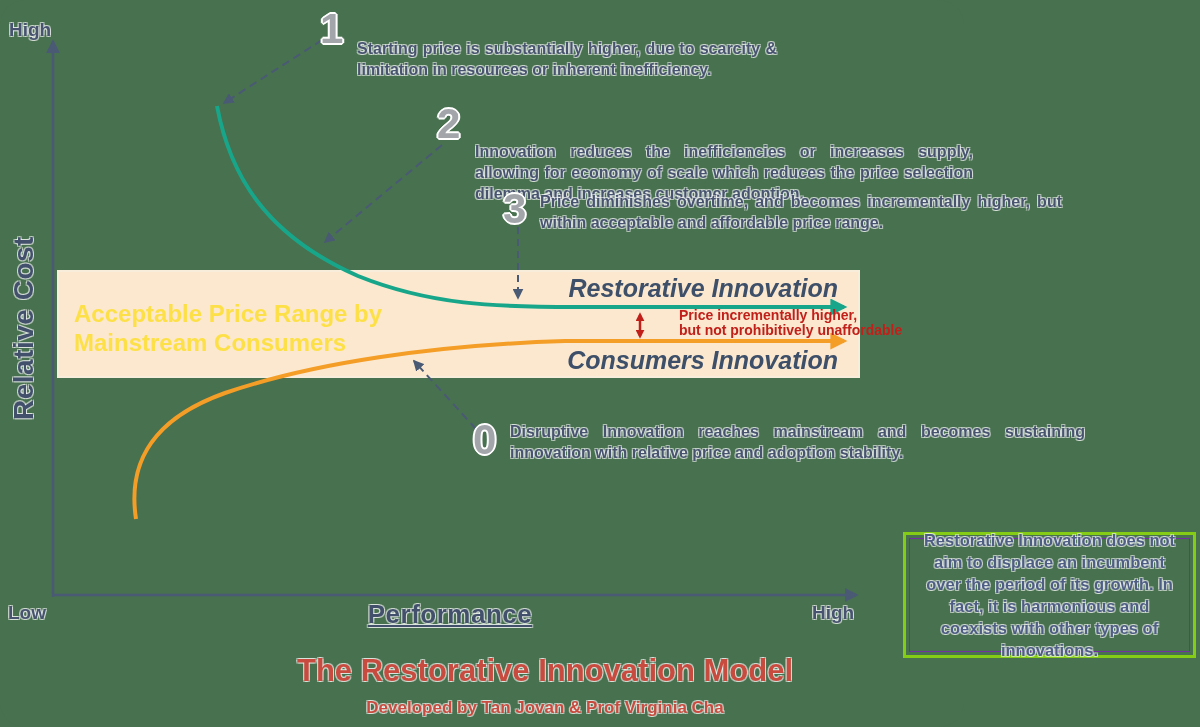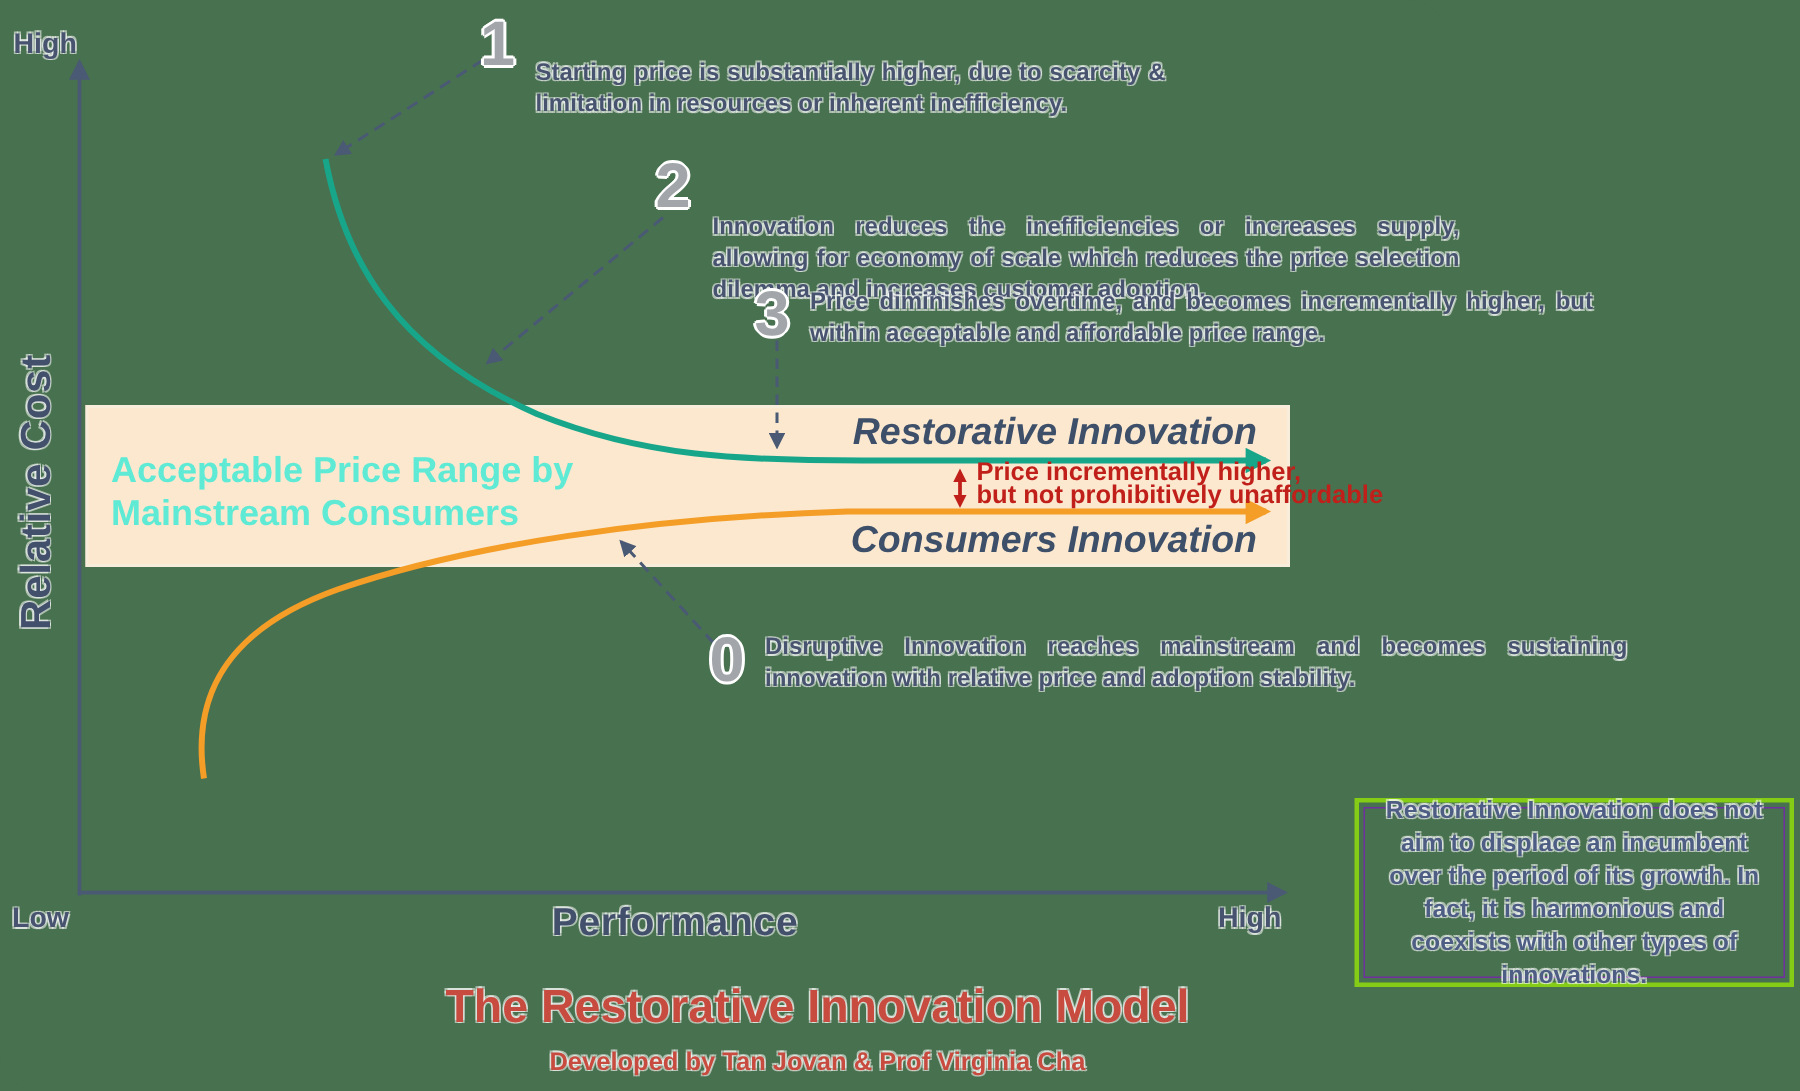--- a/index.html
+++ b/index.html
@@ -10,23 +10,23 @@
   svg{position:absolute;left:0;top:0;}
   .halo{text-shadow:1px 1px 0 rgba(255,255,255,.55),-1px -1px 0 rgba(255,255,255,.55),
         1px -1px 0 rgba(255,255,255,.55),-1px 1px 0 rgba(255,255,255,.55);}
   .axis-label{color:#47536F;font-weight:700;font-size:19px;}
   .big-label{color:#43506C;font-weight:800;letter-spacing:.5px;}
   .num{color:#A2A6AA;font-weight:800;font-size:42px;line-height:42px;
        text-shadow:2px 0 0 #fff,-2px 0 0 #fff,0 2px 0 #fff,0 -2px 0 #fff,
        1px 1px 0 #fff,-1px -1px 0 #fff,1px -1px 0 #fff,-1px 1px 0 #fff;}
   .ann{color:#47536F;font-weight:700;font-size:16px;line-height:21px;text-align:justify;}
   .band{background:#FBE8CF;border:2px solid #F8EDDA;box-sizing:border-box;}
-  .band-text{color:#5eead4;font-weight:800;font-size:24px;line-height:29px;}
+  .band-text{color:#fde047;font-weight:800;font-size:24px;line-height:29px;}
   .curve-label{color:#3D4F69;font-weight:800;font-style:italic;font-size:25px;}
-  .price-note{color:#C1201A;font-weight:700;font-size:17px;line-height:14.5px;}
+  .price-note{color:#C1201A;font-weight:700;font-size:14px;line-height:14.5px;margin-left:28px;}
   .note-outer{border:3px solid #84cc16;padding:3px;box-sizing:border-box;}
   .note-inner{border:1.5px solid #7030A0;height:100%;box-sizing:border-box;
               display:flex;align-items:center;justify-content:center;padding:2px 6px;}
   .note-text{color:#4E5D84;font-weight:700;font-size:16.5px;line-height:22px;text-align:center;}
   .title-red{color:#C84B3F;font-weight:800;font-size:31px;text-align:center;}
   .subtitle-red{color:#C84B3F;font-weight:700;font-size:17px;text-align:center;}
   .vlabel{transform:rotate(-90deg);transform-origin:center;text-align:center;
           font-size:28px;}
 </style>
 </head>
@@ -67,21 +67,21 @@
     <line x1="518" y1="227" x2="518" y2="298" stroke="#4A5A74" stroke-width="2" stroke-dasharray="7 5" marker-end="url(#slateArrow)"></line>
     <line x1="476" y1="429" x2="414" y2="361" stroke="#4A5A74" stroke-width="2" stroke-dasharray="8 5" marker-end="url(#slateArrow)"></line>
 
     <line x1="640" y1="315" x2="640" y2="336" stroke="#C1201A" stroke-width="2.5" marker-start="url(#redArrow)" marker-end="url(#redArrow)"></line>
   </svg>
 
   <div class="abs axis-label halo" style="left:9px;top:19px;">High</div>
   <div class="abs big-label halo vlabel" style="left:-72px;top:308px;width:200px;height:40px;">Relative Cost</div>
   <div class="abs axis-label halo" style="left:8px;top:602px;">Low</div>
   <div class="abs axis-label halo" style="left:812px;top:602px;">High</div>
-  <div class="abs big-label halo" style="left:320px;top:599px;width:260px;text-align:center;font-size:26px;">Performance</div>
+  <div class="abs big-label halo" style="left:320px;top:599px;width:260px;text-align:center;font-size:26px;text-decoration:underline;">Performance</div>
 
   <div class="abs band-text" style="left:74px;top:299px;">Acceptable Price Range by</div>
   <div class="abs band-text" style="left:74px;top:328px;">Mainstream Consumers</div>
 
   <div class="abs curve-label" style="left:555px;top:274px;width:283px;text-align:right;">Restorative Innovation</div>
   <div class="abs curve-label" style="left:560px;top:346px;width:278px;text-align:right;">Consumers Innovation</div>
 
   <div class="abs price-note" style="left:651px;top:308px;">
     <span style="display:block">Price incrementally higher,</span>
     <span style="display:block">but not prohibitively unaffordable</span>

